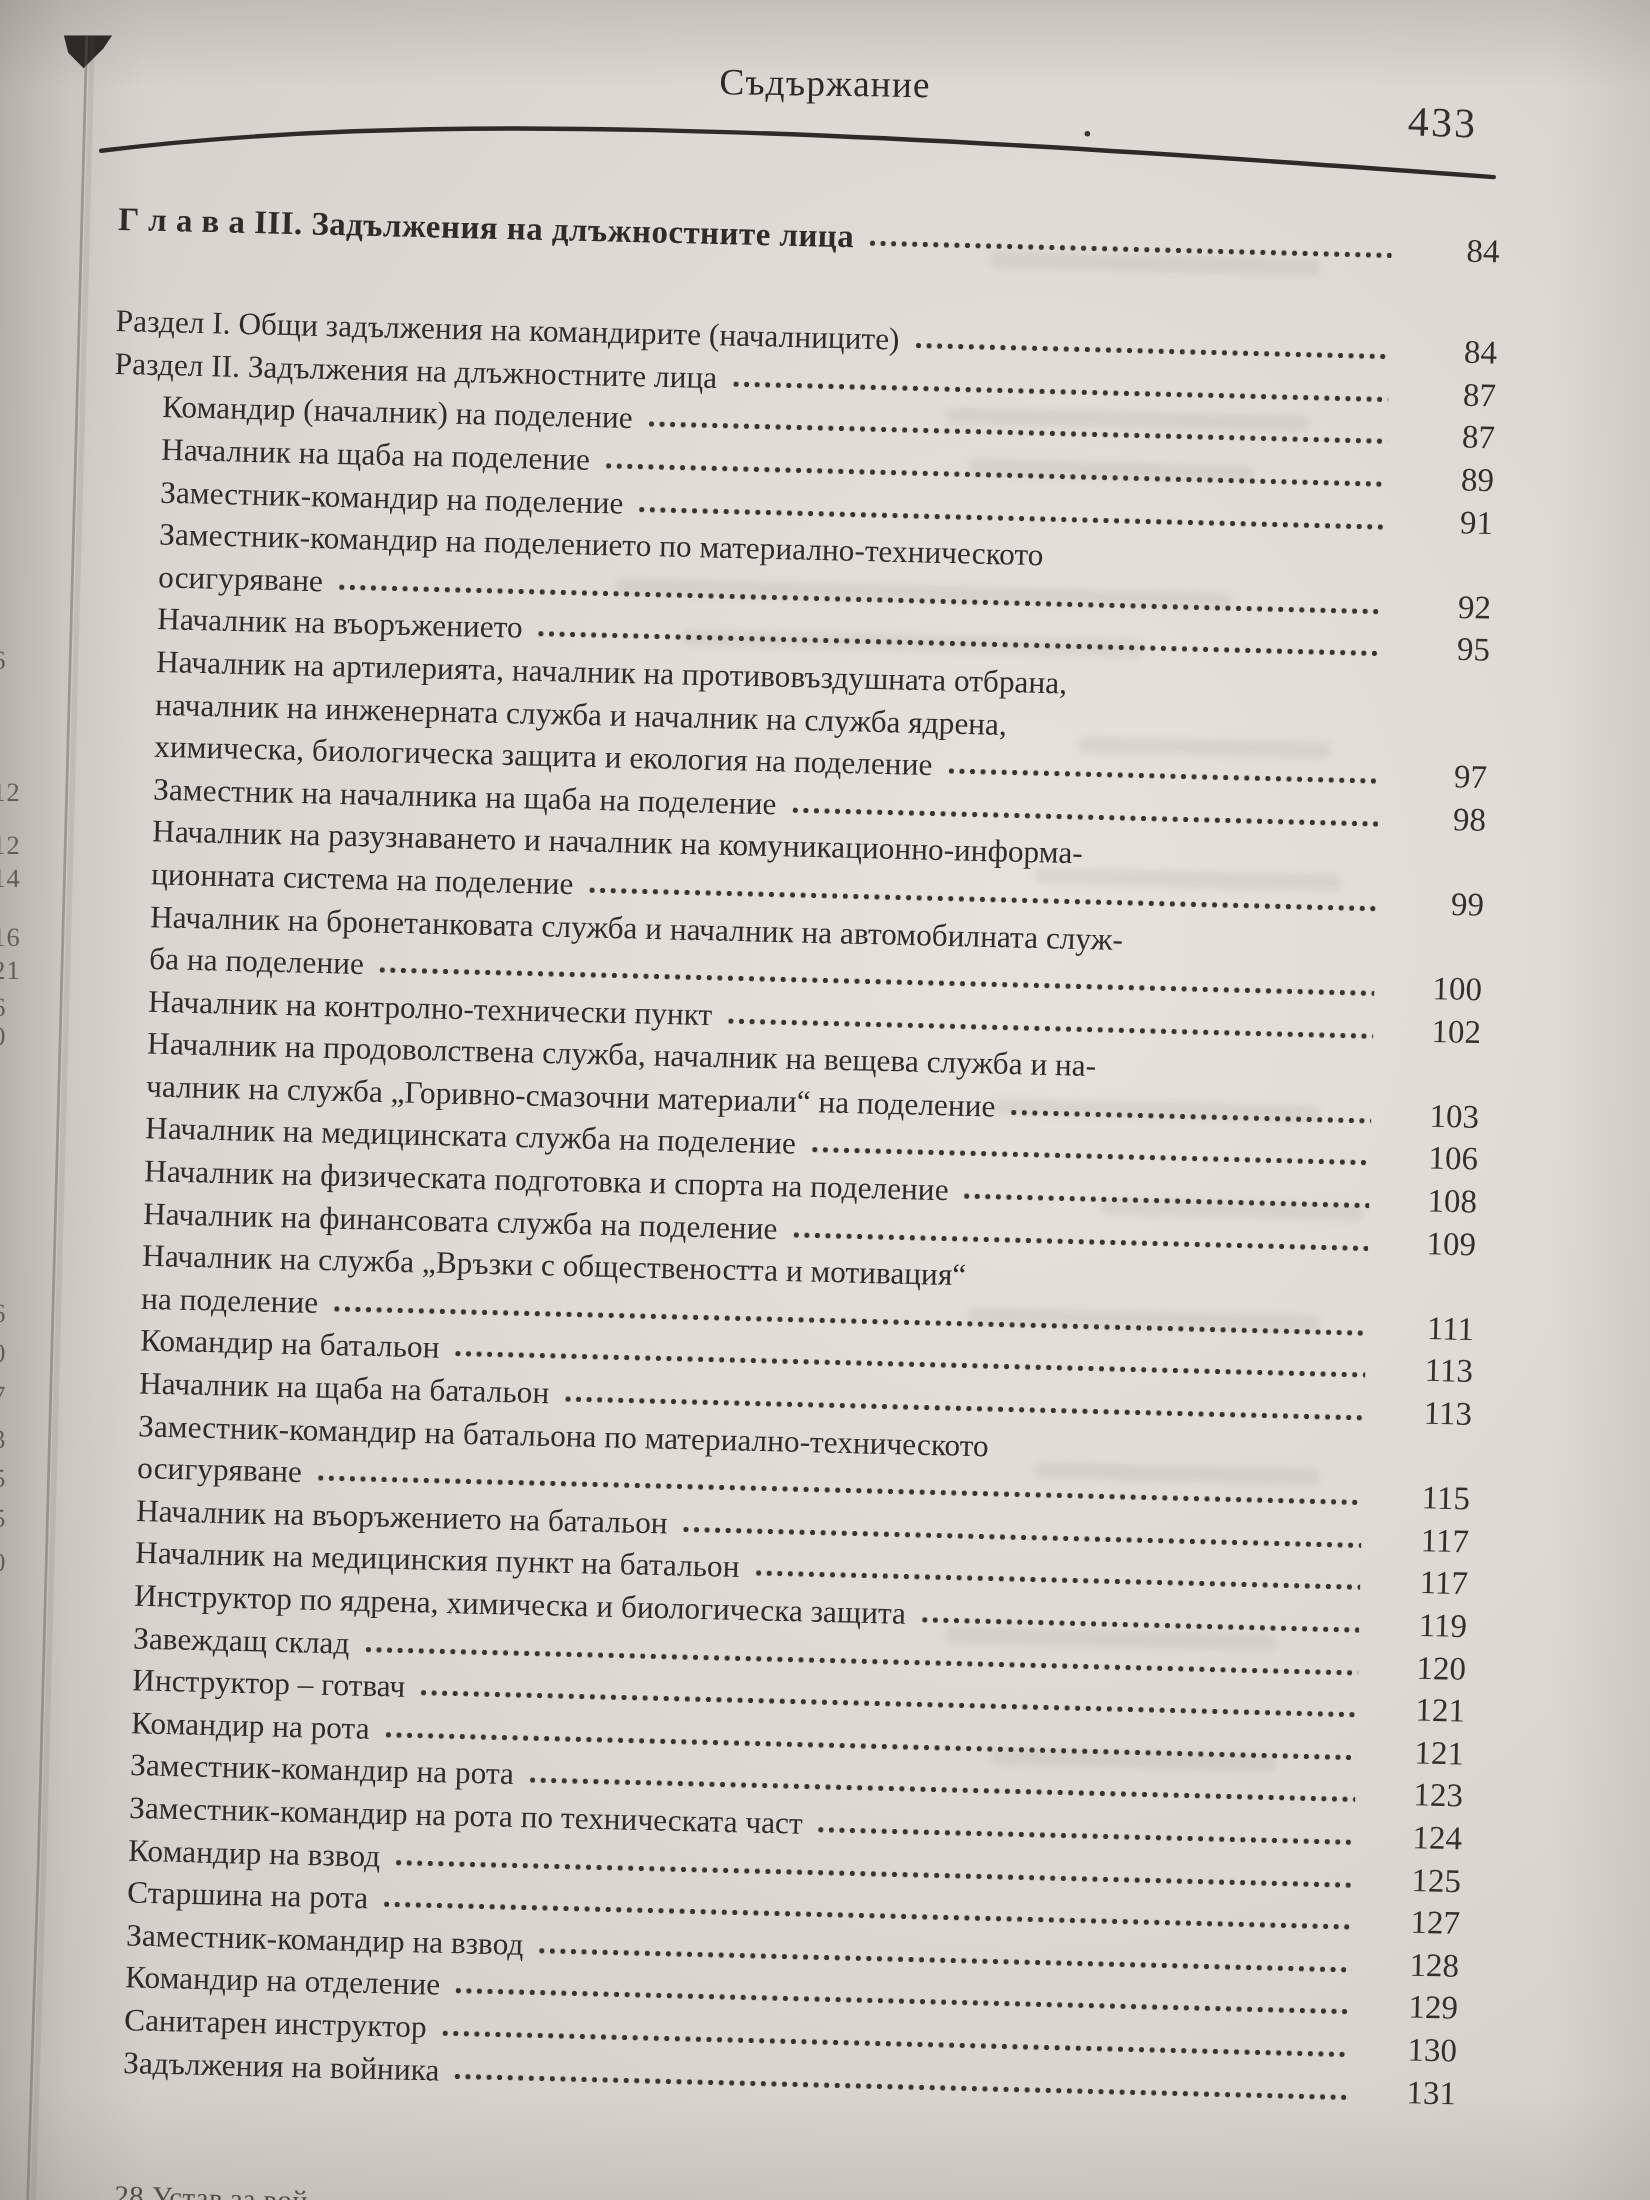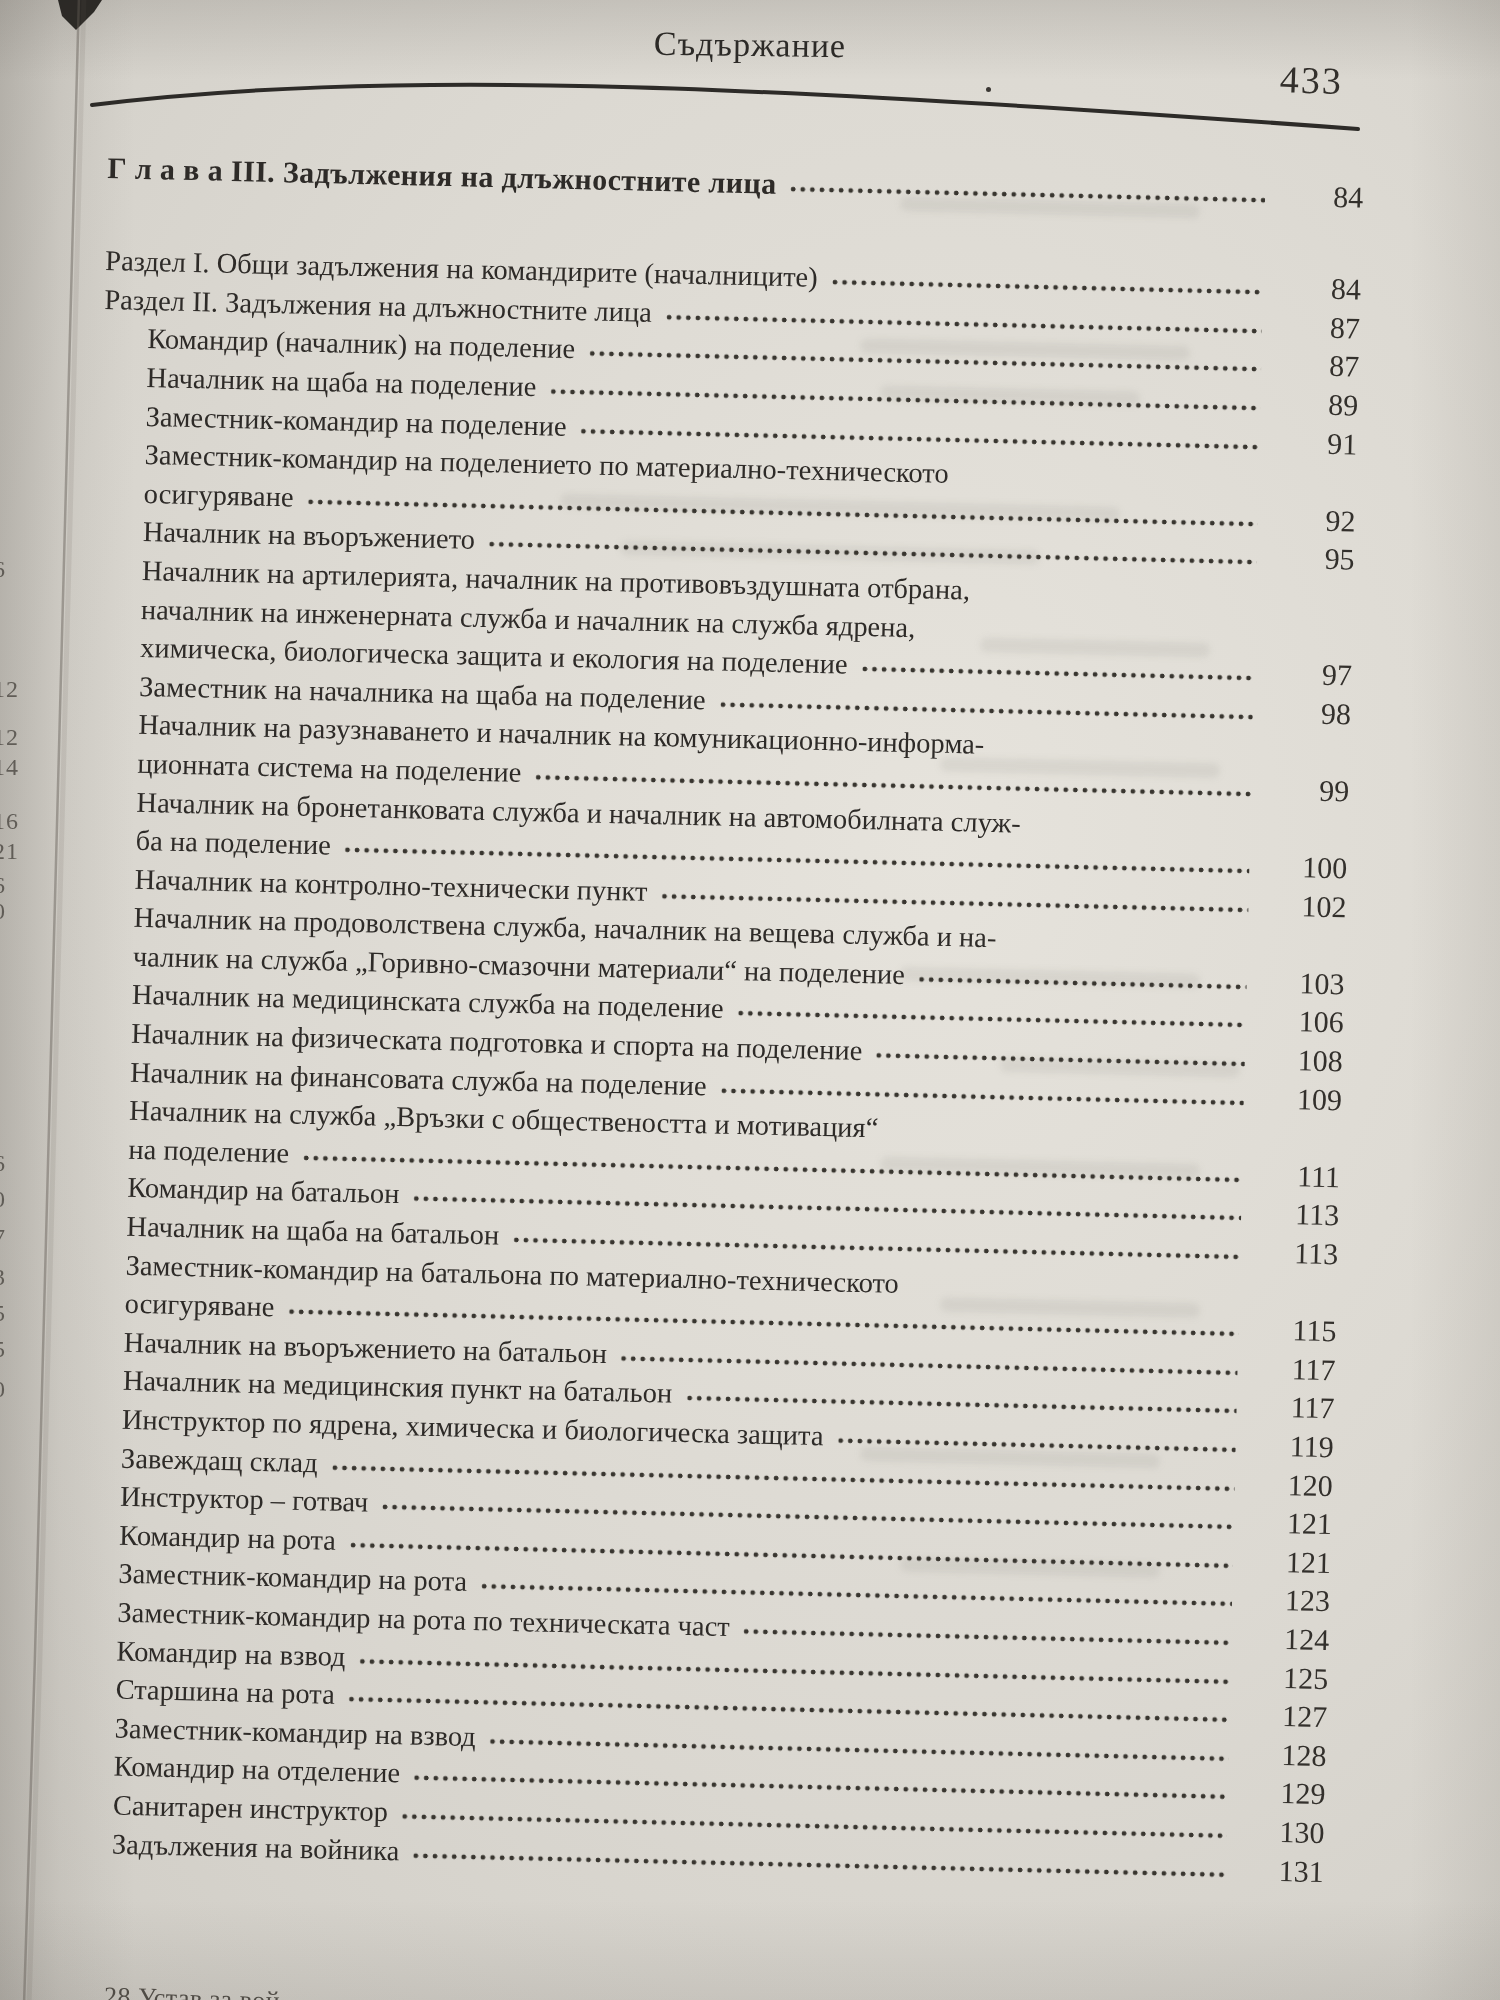--- a/index.html
+++ b/index.html
@@ -7,21 +7,21 @@
     width:1500px;height:2000px;overflow:hidden;position:relative;
     font-family:"Liberation Serif","DejaVu Serif",serif;
     background:
       linear-gradient(180deg, rgba(105,100,93,.20) 0%, rgba(105,100,93,0) 4%),
       linear-gradient(0deg, rgba(105,100,93,.14) 0%, rgba(105,100,93,0) 5%),
       linear-gradient(90deg, rgba(95,90,83,.28) 0%, rgba(95,90,83,.10) 4%, rgba(95,90,83,0) 9%),
       linear-gradient(270deg, rgba(120,114,106,.14) 0%, rgba(120,114,106,0) 6%),
       radial-gradient(ellipse at 62% 42%, #e6e3dc 0%, #dcd9d2 52%, #d0cdc6 100%);
     color:#2e2b28;
   }
-  .page{position:absolute;inset:0;}
+  .page{position:absolute;inset:0;margin-top:32px;}
 
   
   .hdr-title{
     position:absolute;left:0;top:26px;width:1500px;text-align:center;
     font-size:34px;letter-spacing:1px;color:#2c2a27;
     transform:rotate(0.8deg);
   }
   .hdr-pagenum{
     position:absolute;left:1280px;top:58px;font-size:38px;color:#33302c;
     transform:rotate(2deg);letter-spacing:2px;

